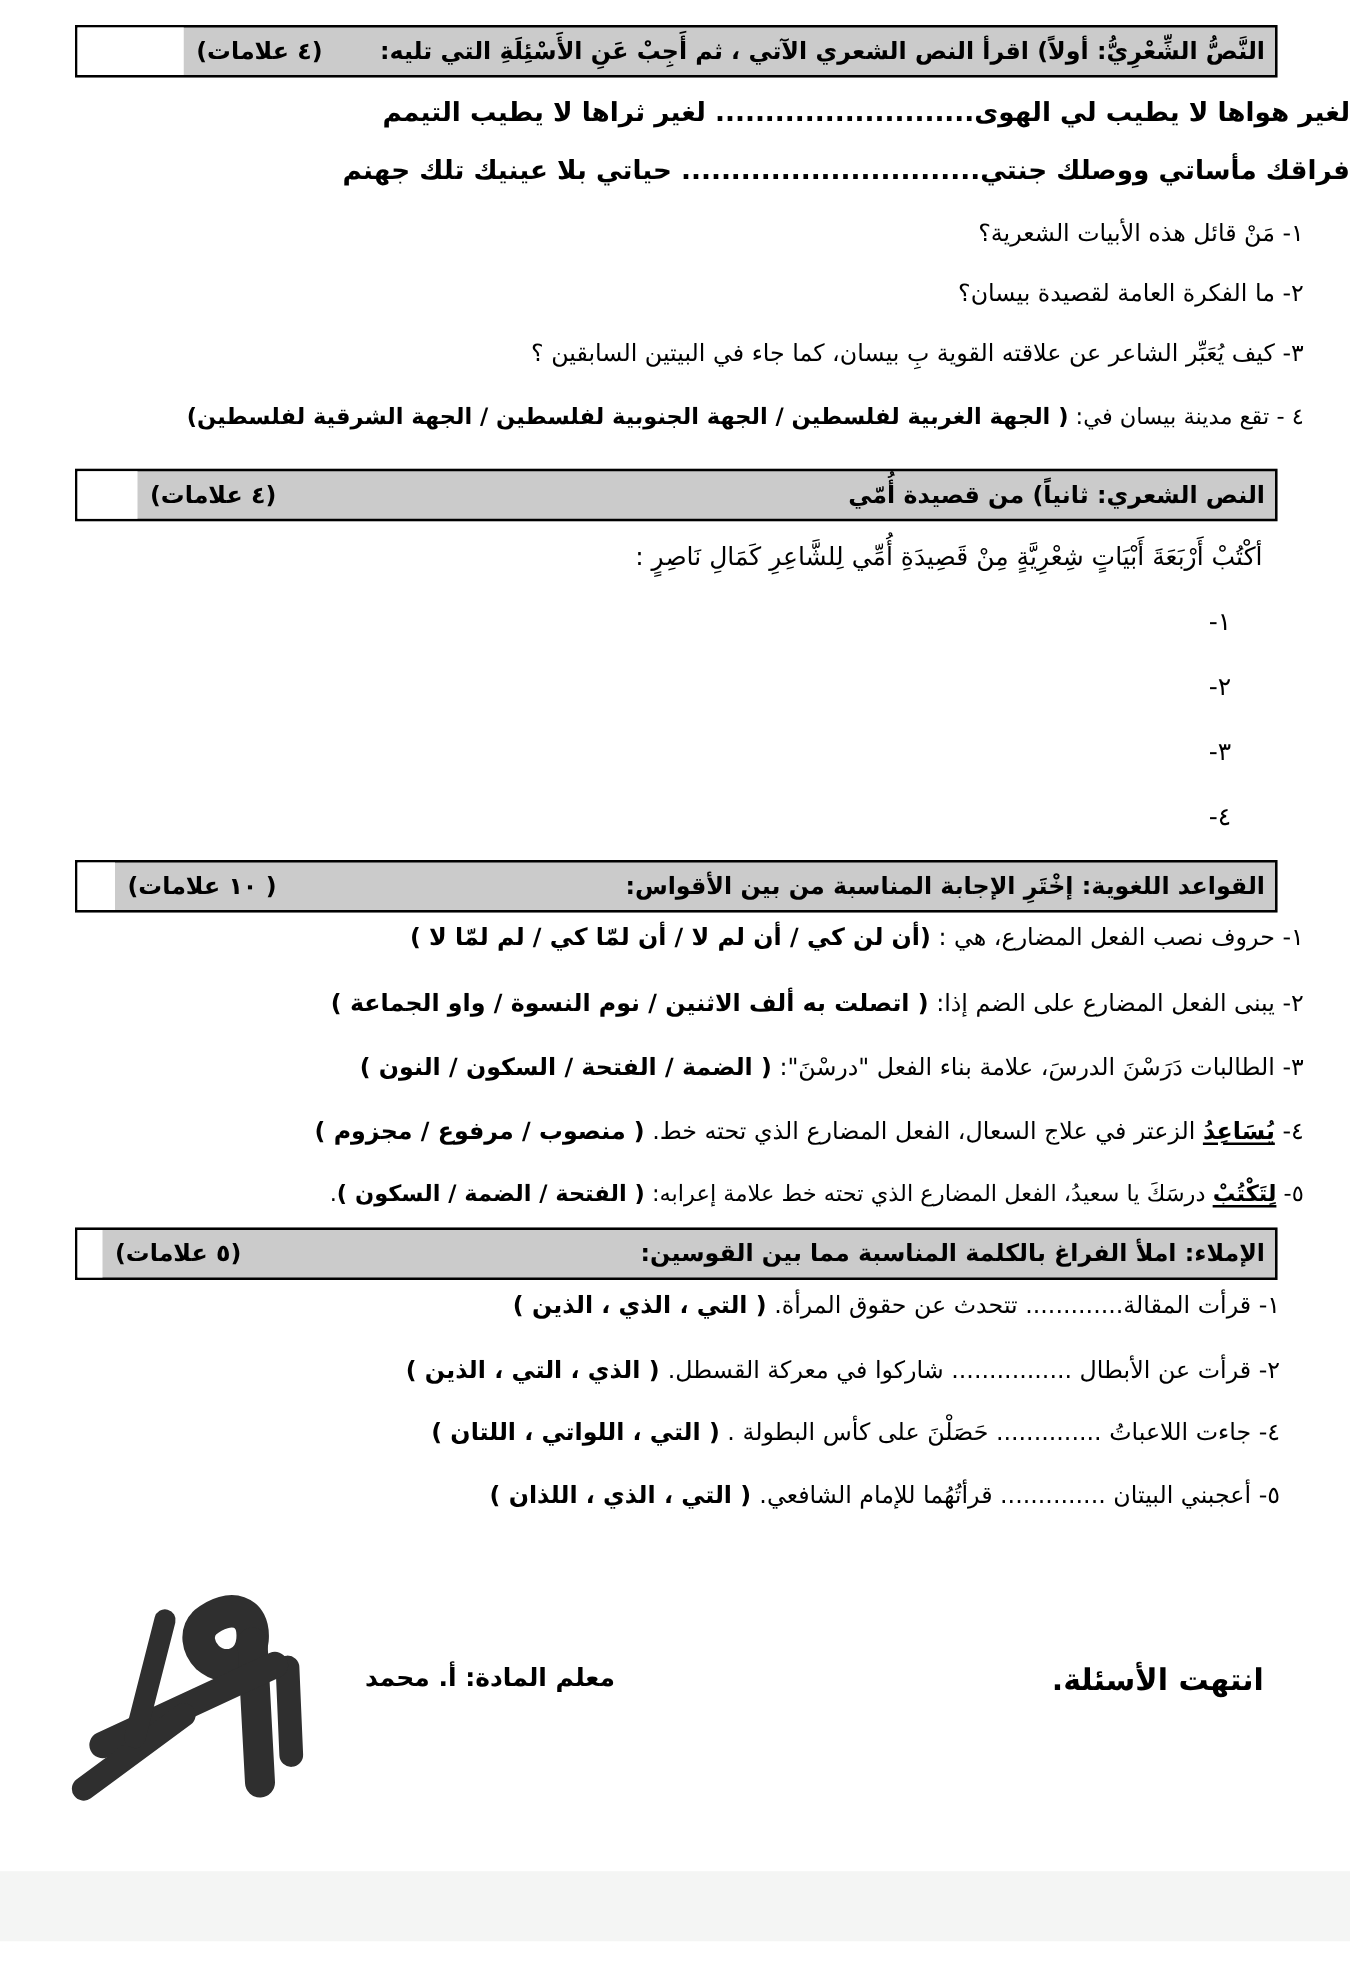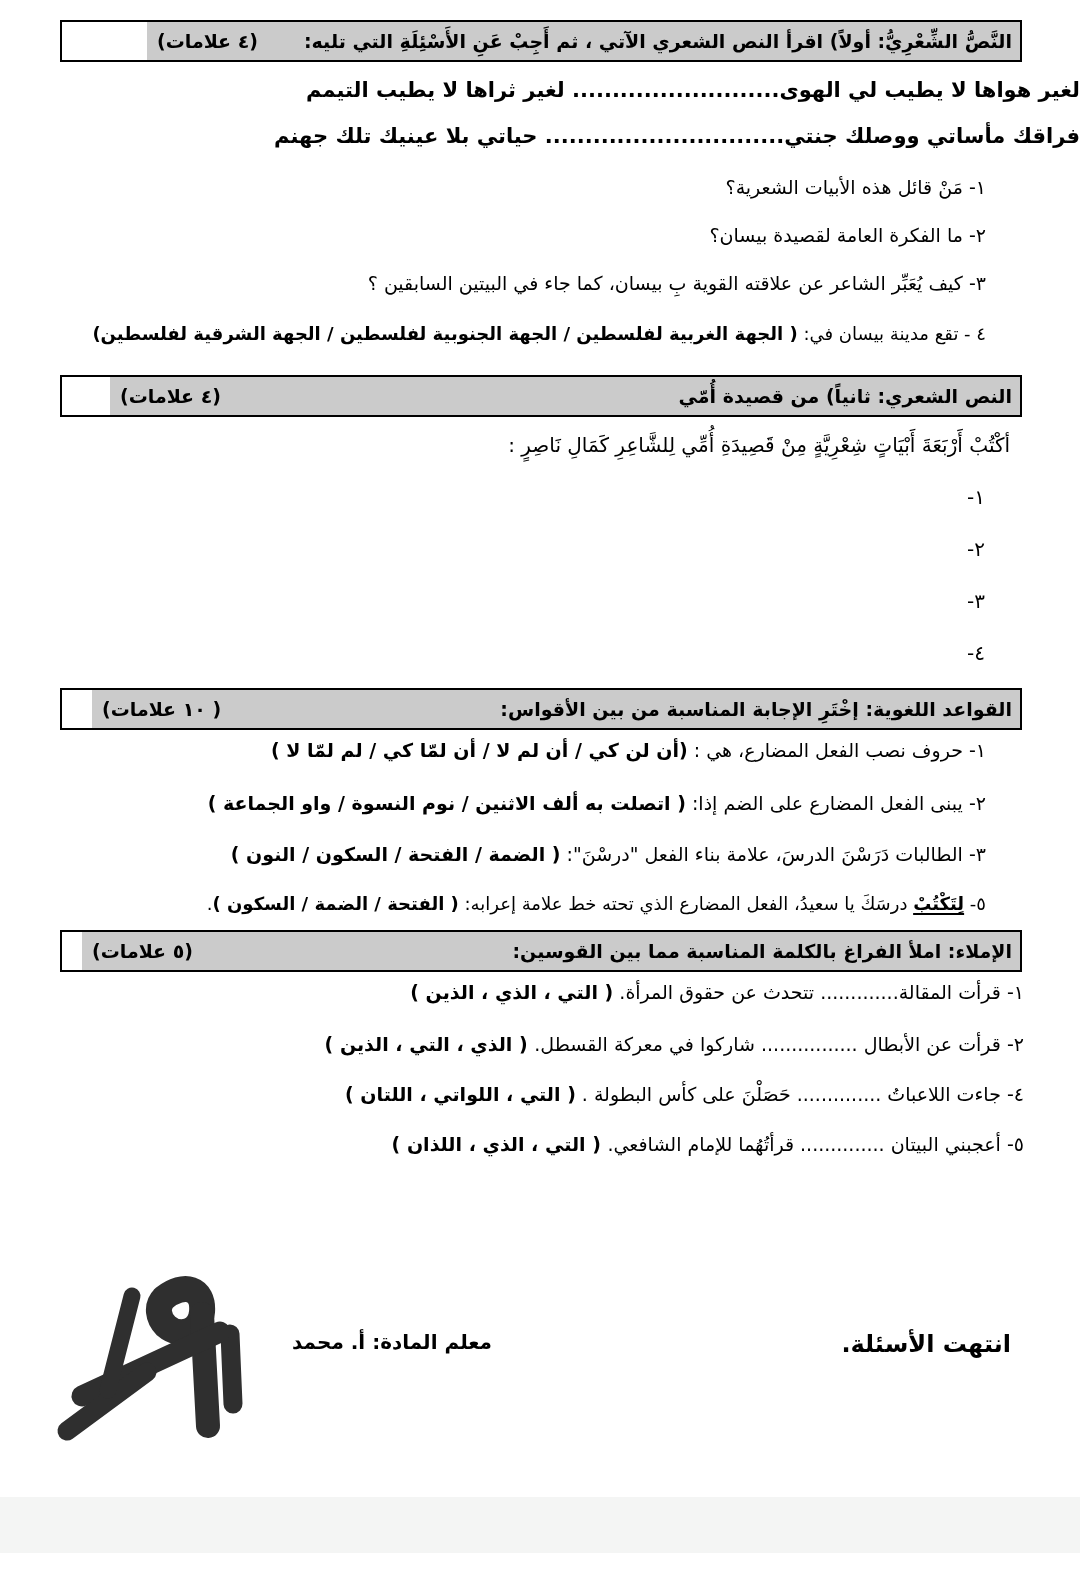--- a/index.html
+++ b/index.html
@@ -30,21 +30,21 @@
 
   
   .verse{
     text-align:right;font-weight:bold;font-size:21px;
     height:30px;line-height:30px;margin-top:16px;white-space:nowrap;
   }
   .verses .verse:first-child{margin-top:13px;}
 
   
   .q{
-    padding-right:94px;font-size:19px;height:28px;line-height:28px;
+    padding-right:37px;font-size:19px;height:28px;line-height:28px;
     white-space:nowrap;margin-top:20px;
   }
   .q.sm{font-size:18px;}
   .q.tall{height:30px;line-height:30px;}
   .mt22{margin-top:22px;} .mt24{margin-top:24px;} .mt26{margin-top:26px;}
   .mt12{margin-top:12px;} .mt4{margin-top:6px;}
 
   .instr{padding-right:70px;font-size:20px;height:30px;line-height:30px;margin-top:13px;white-space:nowrap;}
 
   .blank-items .blank-item{
@@ -102,20 +102,21 @@
 
   <div class="bar mt22">
     <div class="bar-title">القواعد اللغوية: إخْتَرِ الإجابة المناسبة من بين الأقواس:</div>
     <div class="bar-marks">( ١٠ علامات)</div>
     <div class="scorebox sb3"></div>
   </div>
 
   <div class="q mt4"><span>١- حروف نصب الفعل المضارع، هي : </span><span class="b">(أن لن كي  /  أن لم لا  /  أن لمّا كي / لم لمّا لا )</span></div>
   <div class="q mt24 tall"><span>٢- يبنى الفعل المضارع على الضم إذا: </span><span class="b">(  اتصلت به ألف الاثنين  /  نوم النسوة  /  واو الجماعة  )</span></div>
   <div class="q mt22"><span>٣- الطالبات دَرَسْنَ الدرسَ، علامة بناء الفعل "درسْنَ": </span><span class="b">( الضمة  / الفتحة  /  السكون /  النون )</span></div>
+  <div class="q mt22 tall"><span>٤- </span><span class="b u">يُسَاعِدُ</span><span> الزعتر في علاج السعال، الفعل المضارع الذي تحته خط. </span><span class="b">( منصوب /  مرفوع /  مجزوم  )</span></div>
   <div class="q mt22 sm"><span>٥- </span><span class="b u">لِتَكْتُبْ</span><span> درسَكَ يا سعيدُ، الفعل المضارع الذي تحته خط علامة إعرابه:  </span><span class="b">( الفتحة  / الضمة / السكون )</span><span>.</span></div>
 
   <div class="bar mt12">
     <div class="bar-title">الإملاء: املأ الفراغ بالكلمة المناسبة مما بين القوسين:</div>
     <div class="bar-marks">(٥ علامات)</div>
     <div class="scorebox sb4"></div>
   </div>
 
   <div class="q qi mt4"><span>١-  قرأت المقالة............. تتحدث عن حقوق المرأة.    </span><span class="b">( التي ، الذي ، الذين )</span></div>
   <div class="q qi mt24"><span>٢- قرأت عن الأبطال ................ شاركوا في معركة القسطل.</span><span class="b"> ( الذي ، التي ، الذين )</span></div>

